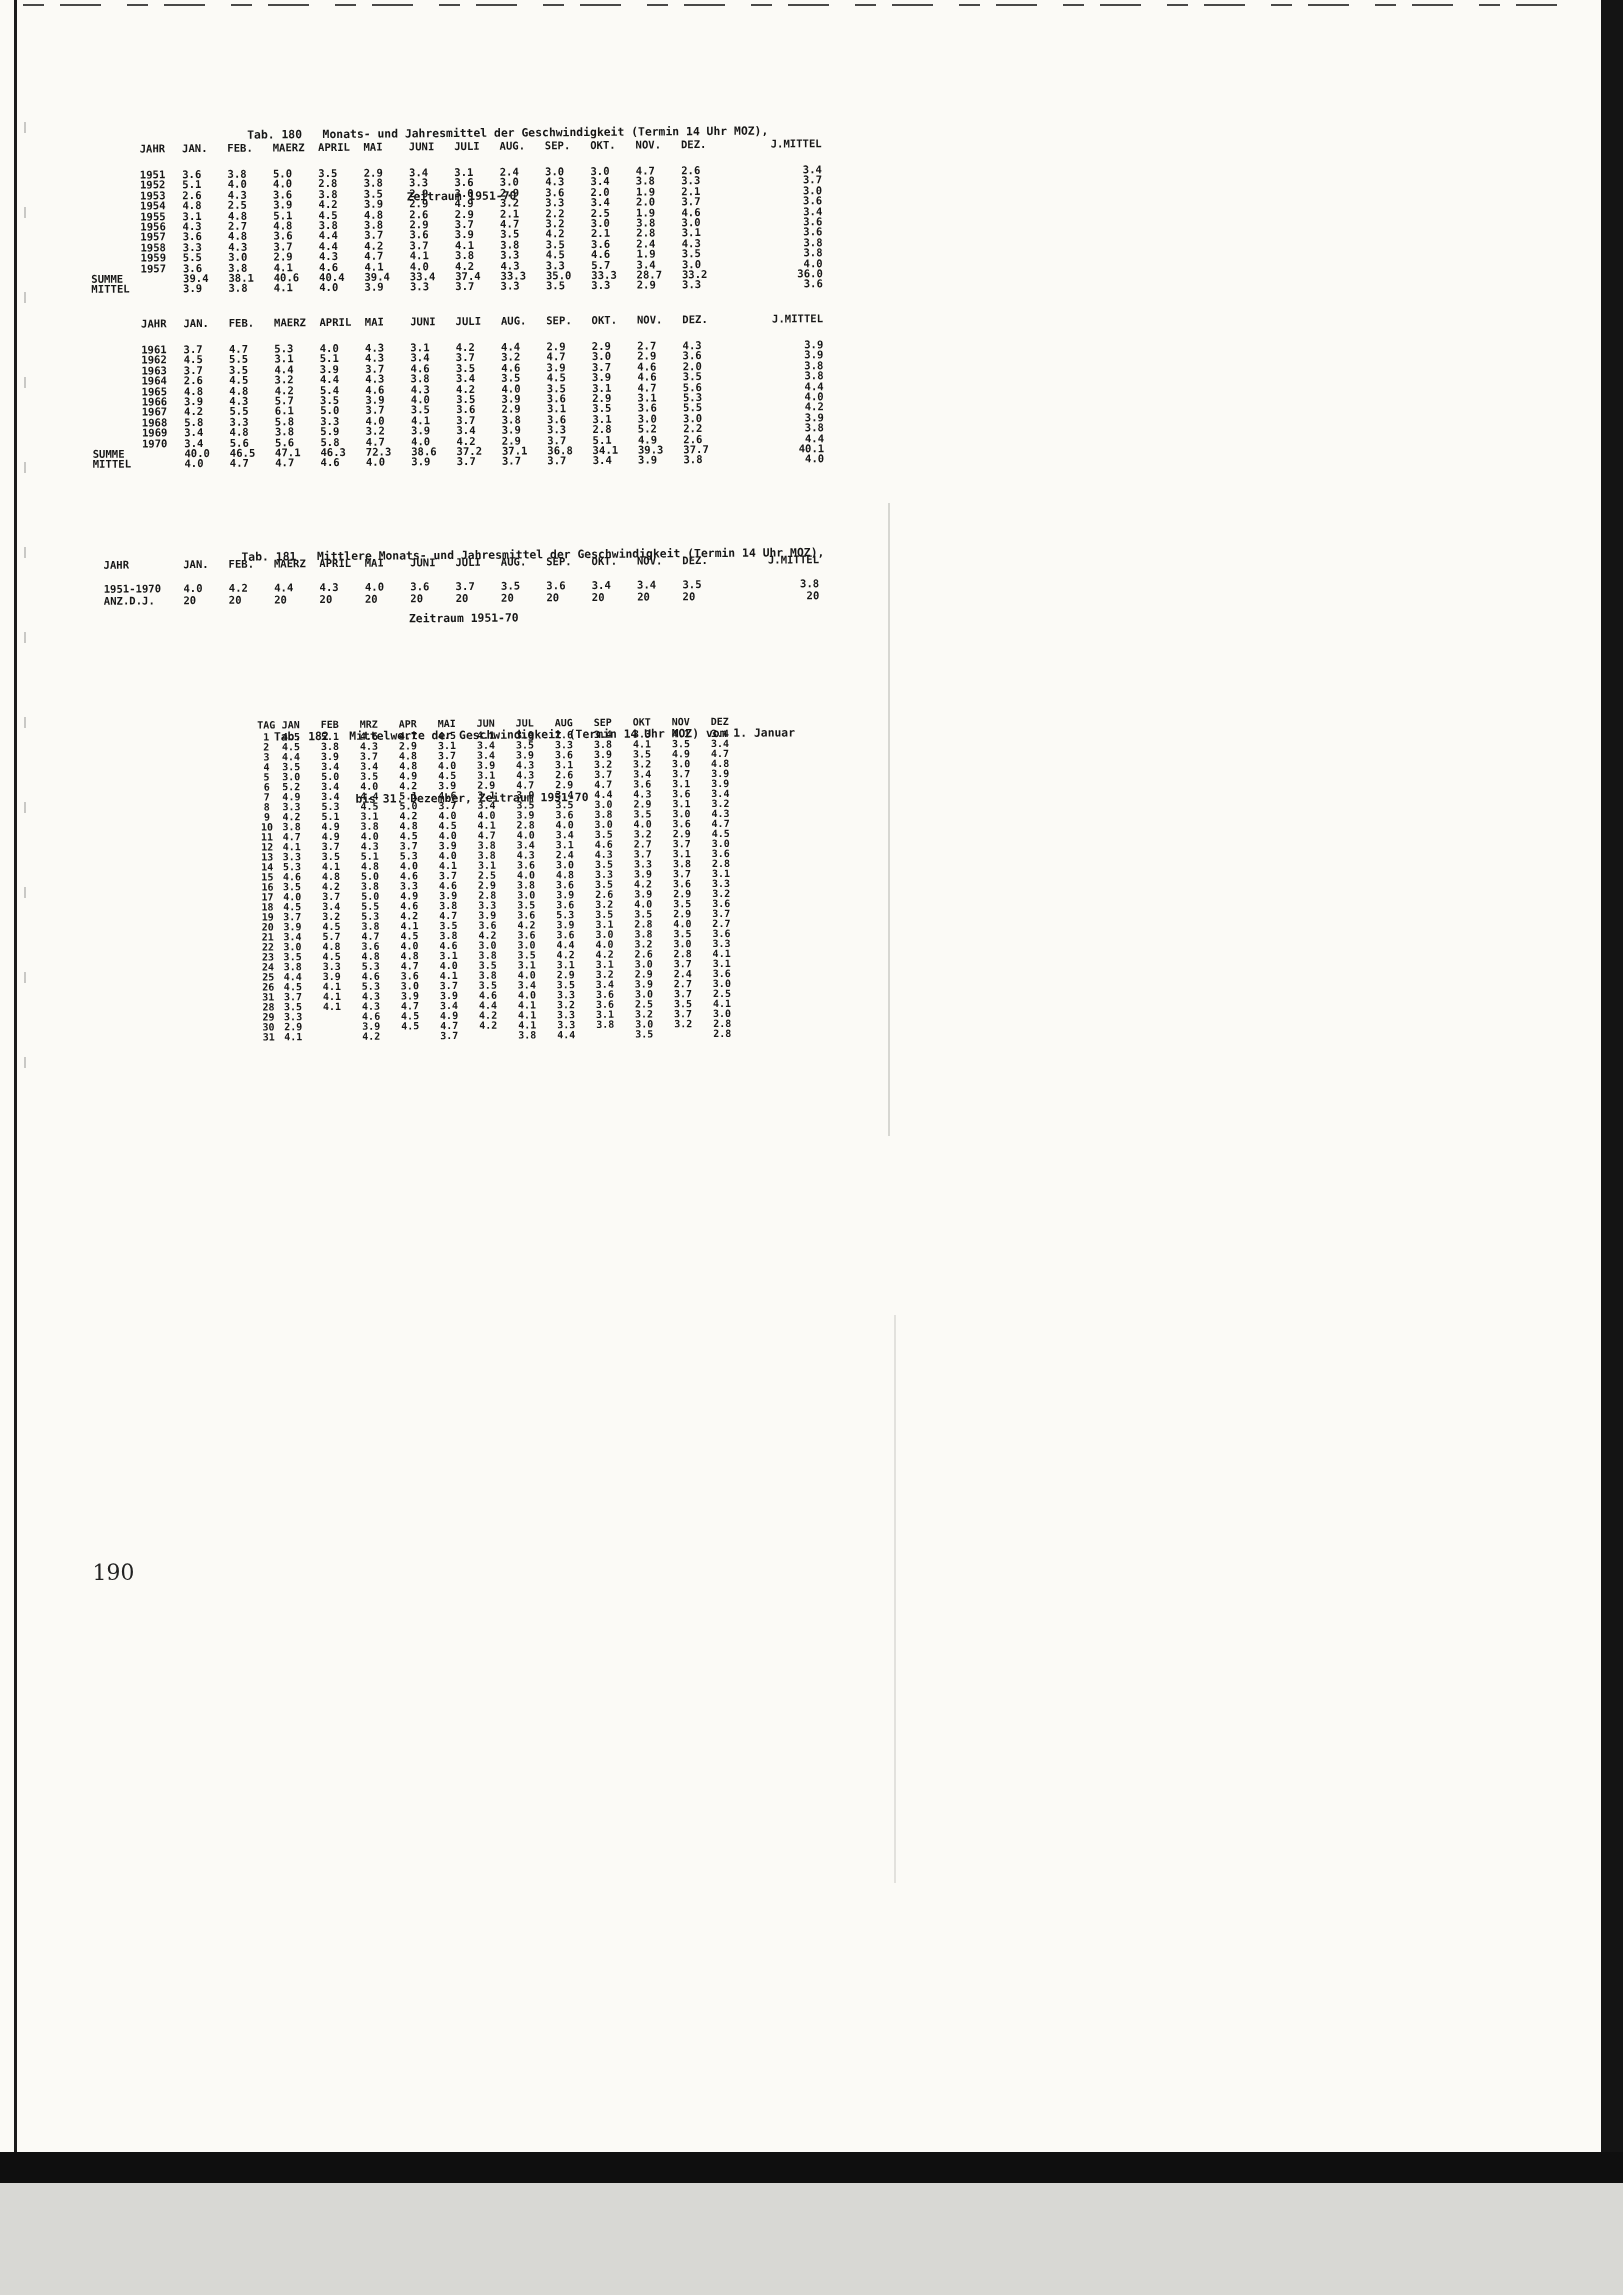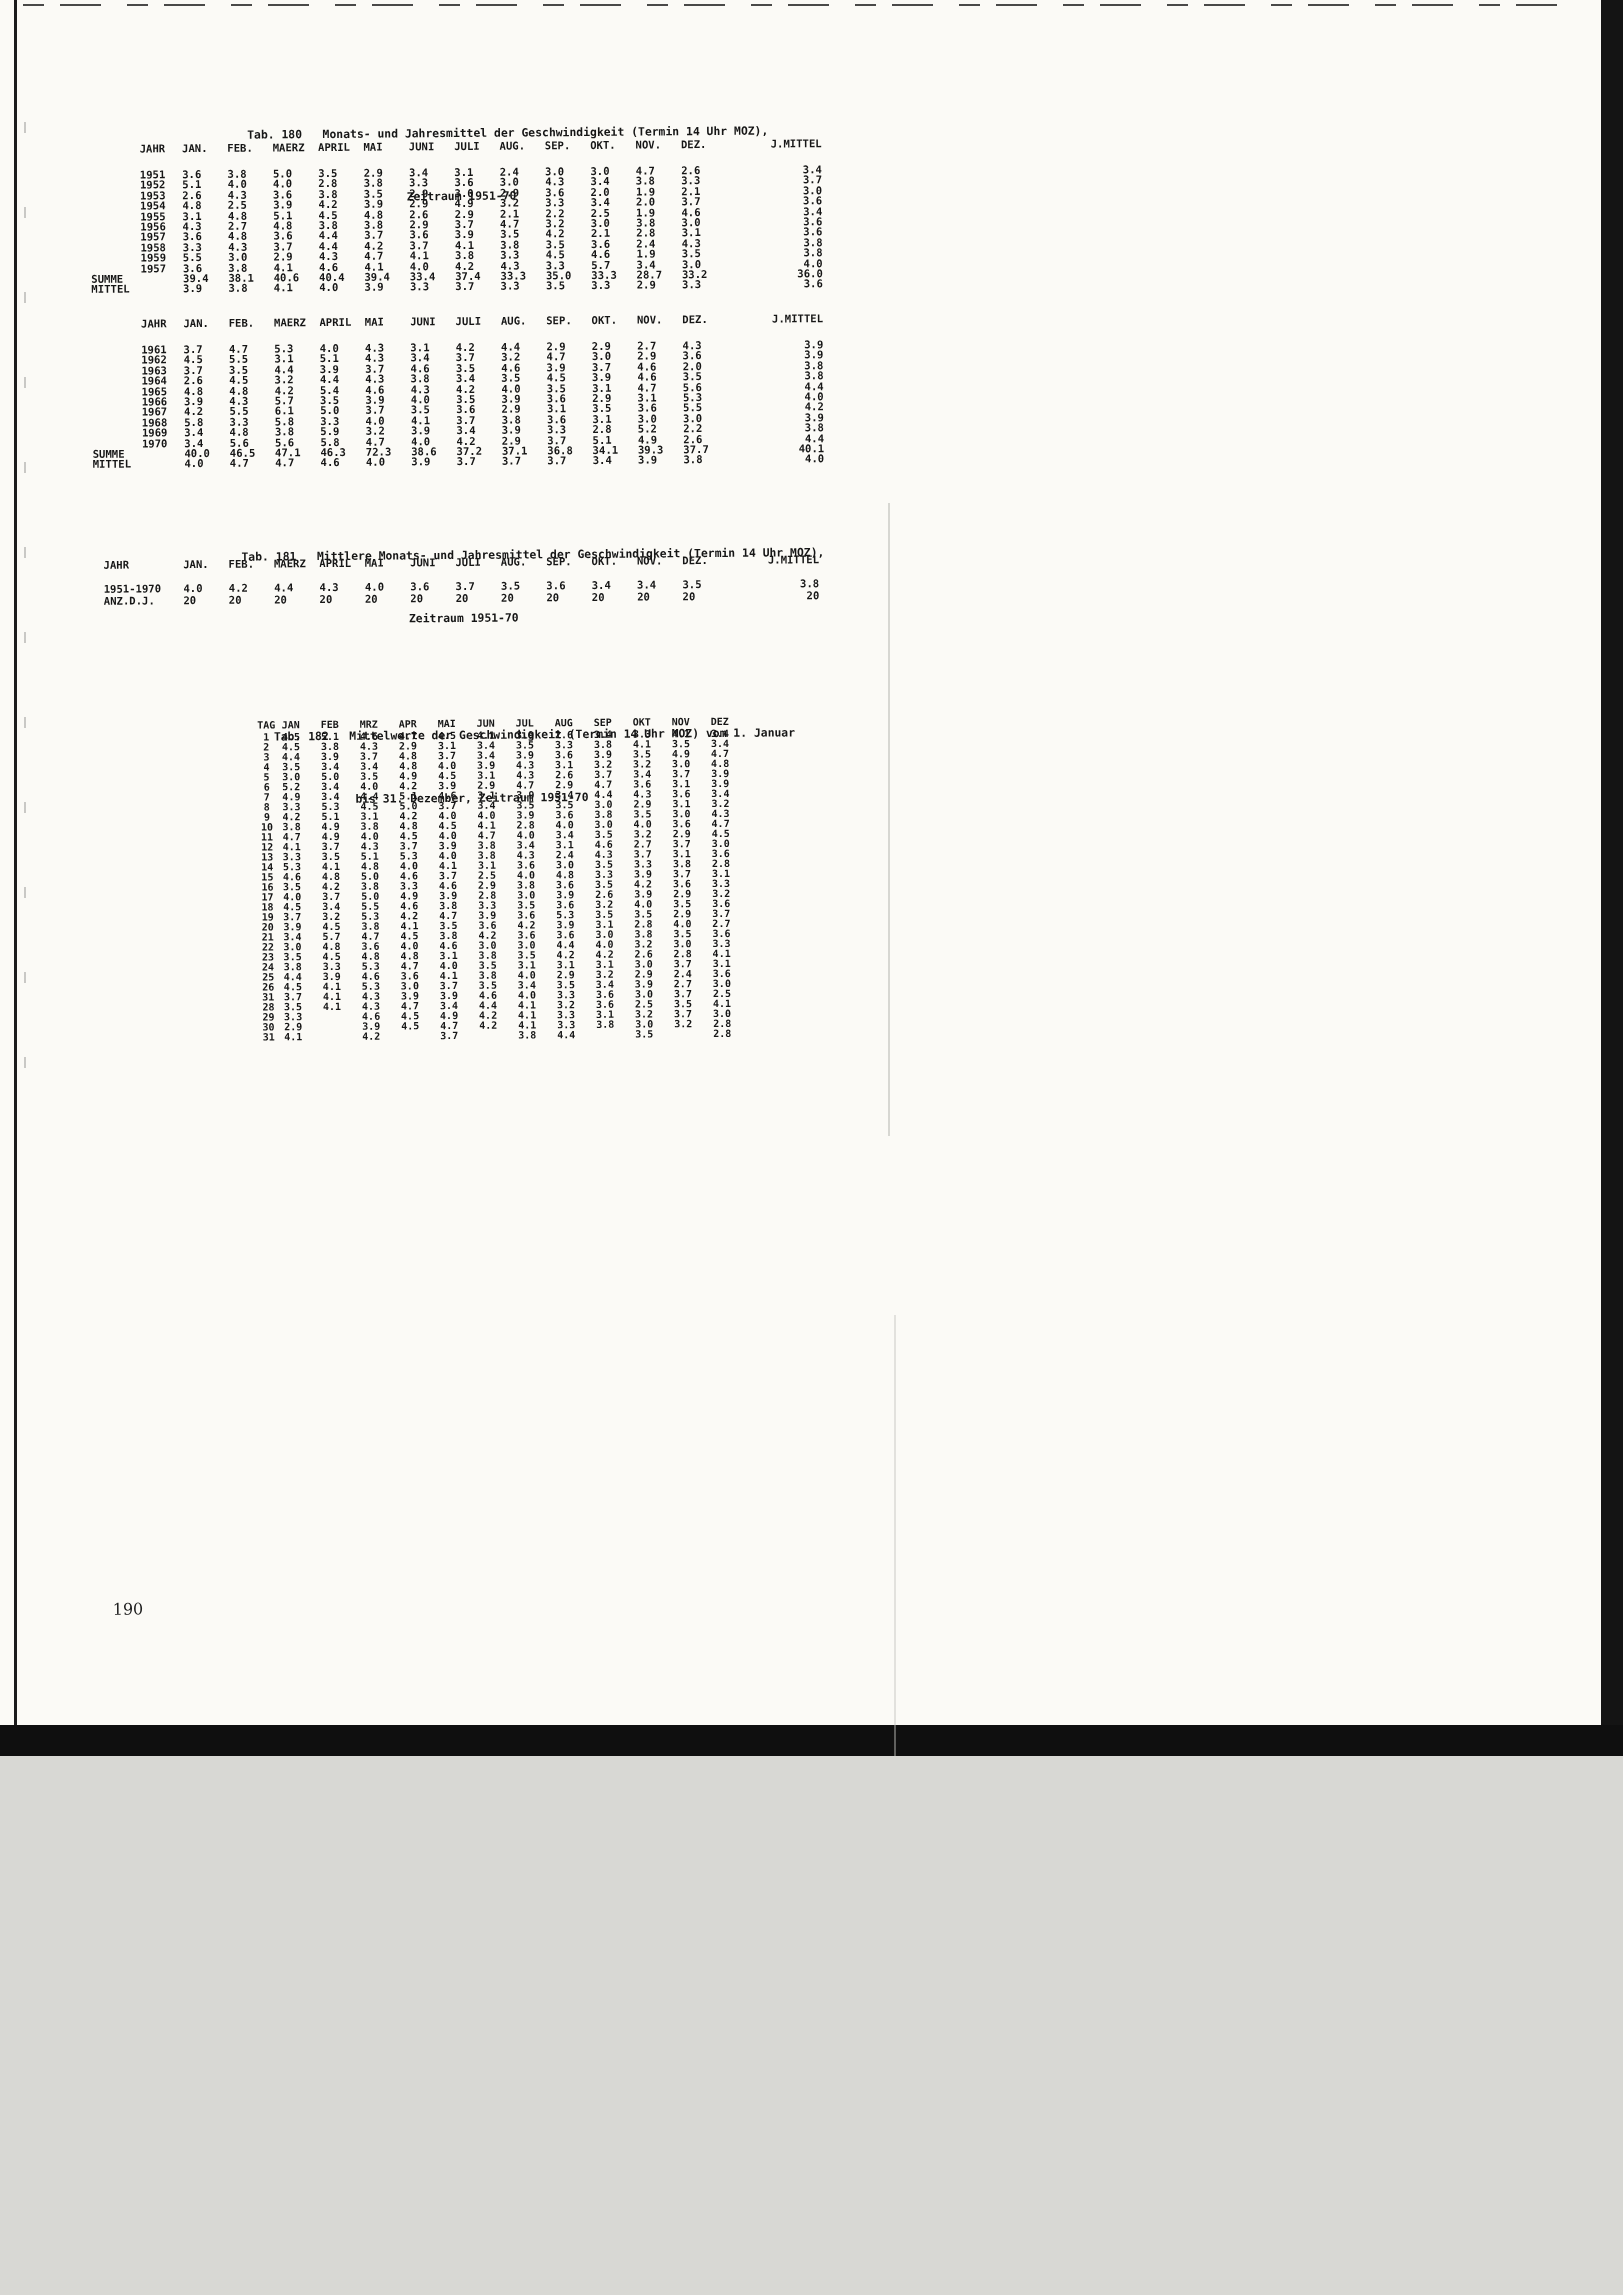--- a/index.html
+++ b/index.html
@@ -1,19 +1,19 @@
 <!DOCTYPE html>
 <html style="font-size:13px"><head>
 <meta charset="utf-8">
 <style>
   * { margin:0; padding:0; box-sizing:border-box; }
   html,body { background:#d8d8d4; }
   .page {
     position:relative;
-    width:1623px; height:1756px;
+    width:1623px; height:2183px;
     background:#fbfaf6;
     overflow:hidden;
     font-family:"DejaVu Sans Mono","Liberation Mono",monospace;
     color:#161616;
   }
   .content { position:absolute; inset:0; transform:rotate(-0.45deg); transform-origin:455px 244px; }
 
   
   .top-edge { position:absolute; top:4px; left:23px; width:1542px; height:2.4px; opacity:.8;
     background:repeating-linear-gradient(90deg,#1d1d1d 0 21px,transparent 21px 37px,#1d1d1d 37px 78px,transparent 78px 104px); }
@@ -53,21 +53,21 @@
   .t181 tbody td { height:12px; line-height:12px; }
   .t181 col.c-lbl { width:79px; } .t181 col.c-m { width:45px; } .t181 col.c-jm { width:97px; }
   .t181 th:last-child, .t181 td:last-child { text-align:right; padding-right:6.5px; }
 
   .t182 { left:250px; top:718px; font-size:10px; width:490px; }
   .t182 thead th { height:13px; vertical-align:top; }
   .t182 tbody td { height:10px; line-height:10px; }
   .t182 col.c-tag { width:28px; } .t182 col.c-m { width:39px; }
   .t182 th:first-child, .t182 td:first-child { text-align:center; padding-right:3.2px; }
 
-  .page-number { position:absolute; left:102px; top:1557px; font-family:"DejaVu Serif","Liberation Serif",serif; font-size:16px; color:#222;margin-top:40px; }
+  .page-number { position:absolute; left:82px; top:1557px; font-family:"DejaVu Serif","Liberation Serif",serif; font-size:22px; color:#222; }
 </style>
 </head>
 <body>
 
 <div class="page">
 
   <div class="top-edge"></div>
   <div class="left-edge"></div>
   <div class="right-edge"></div>
   <div class="bottom-edge"></div>

